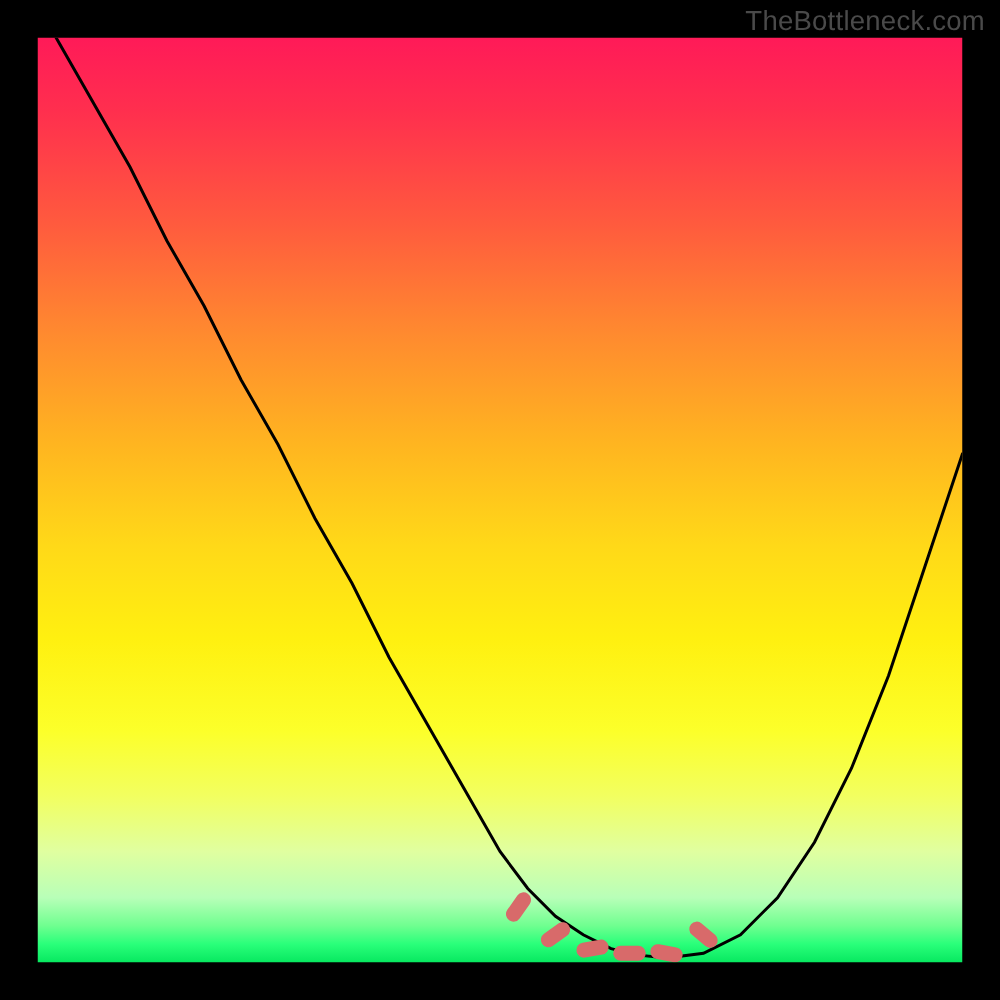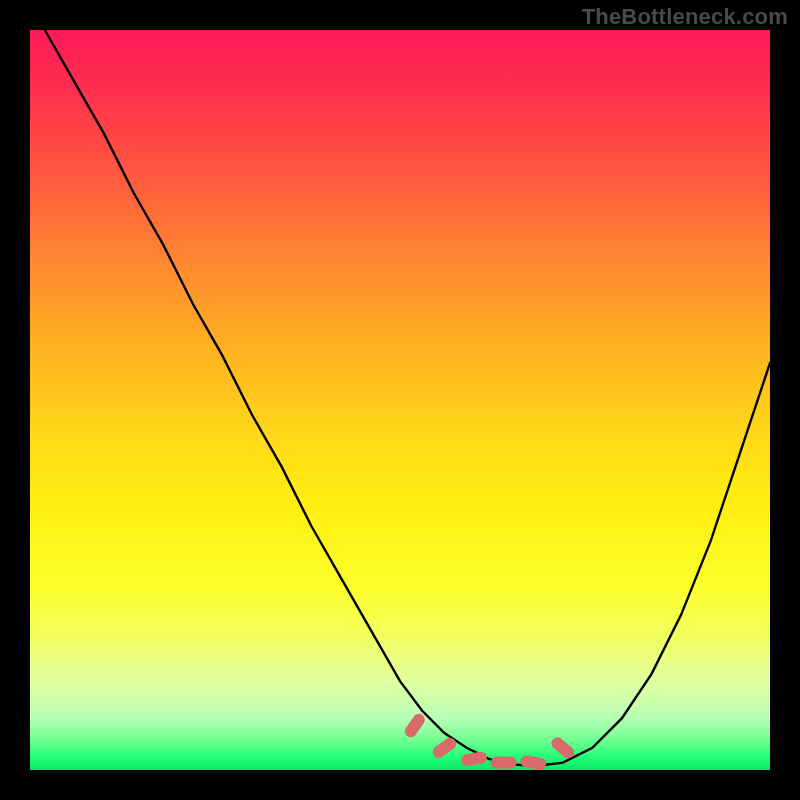--- a/index.html
+++ b/index.html
@@ -17,21 +17,21 @@
     width: 800px;
     height: 800px;
     background: #000;
   }
   .watermark {
     position: absolute;
     top: 4px;
     right: 12px;
     color: #4a4a4a;
     font-size: 22px;
-    font-weight: 700;
+    font-weight: 400;
     letter-spacing: 0.2px;
     user-select: none;
   }
   .plot-area {
     position: absolute;
     left: 30px;
     top: 30px;
     width: 740px;
     height: 740px;
     overflow: hidden;

